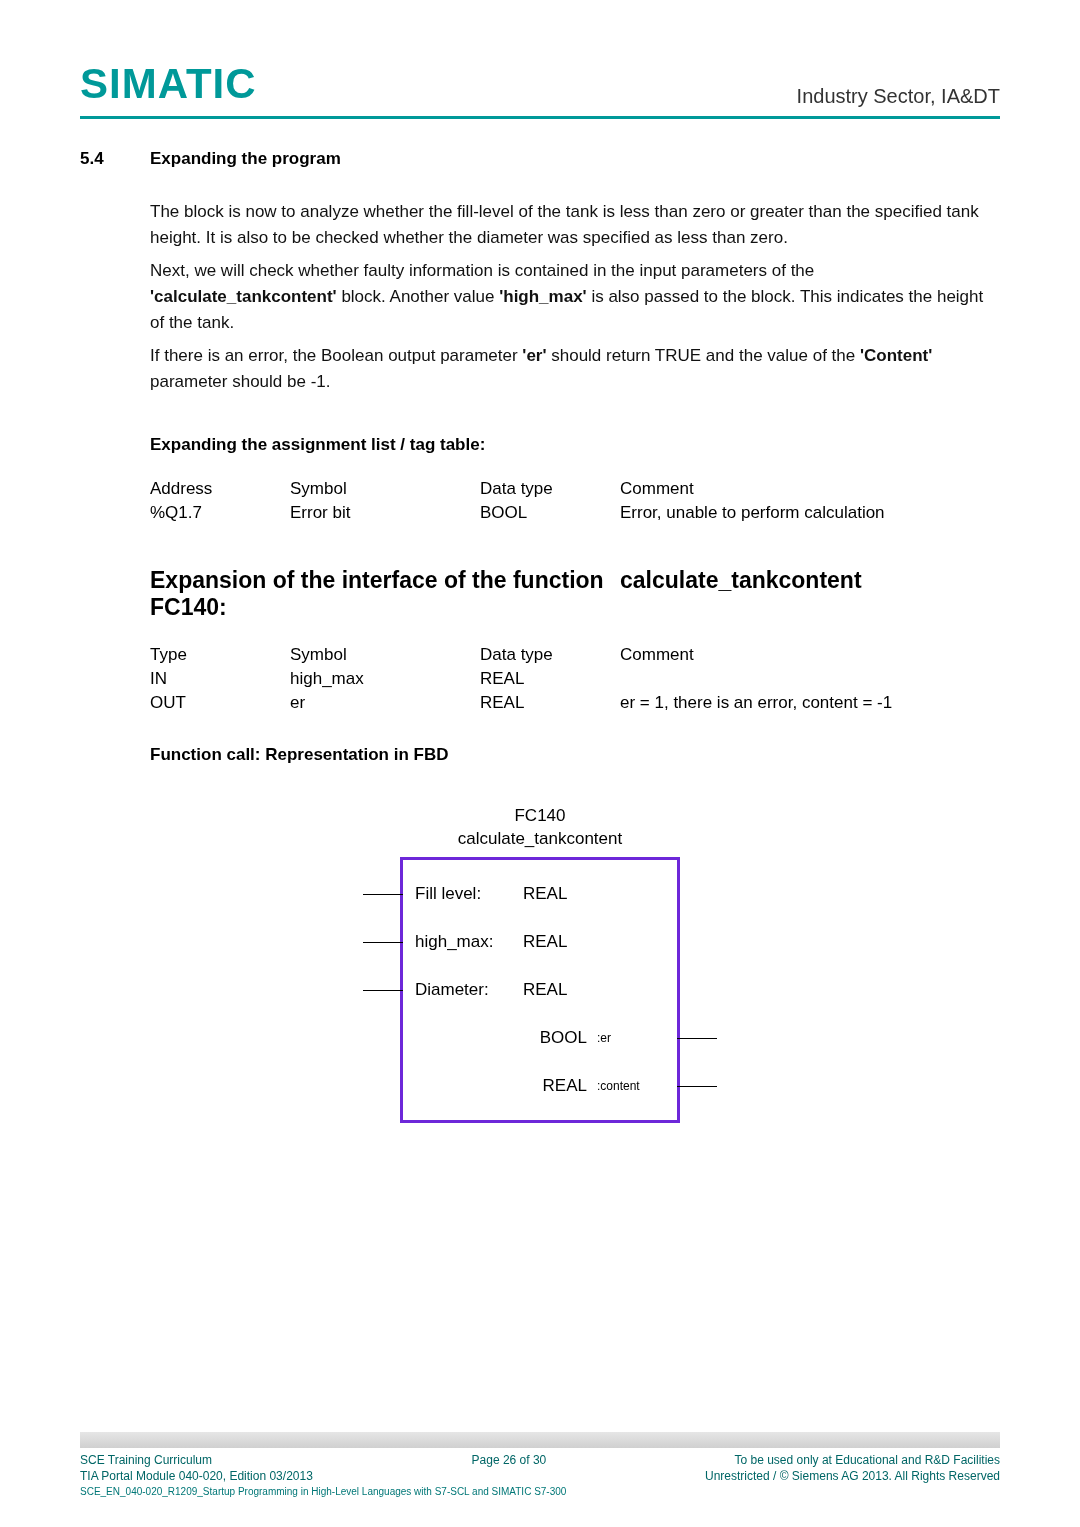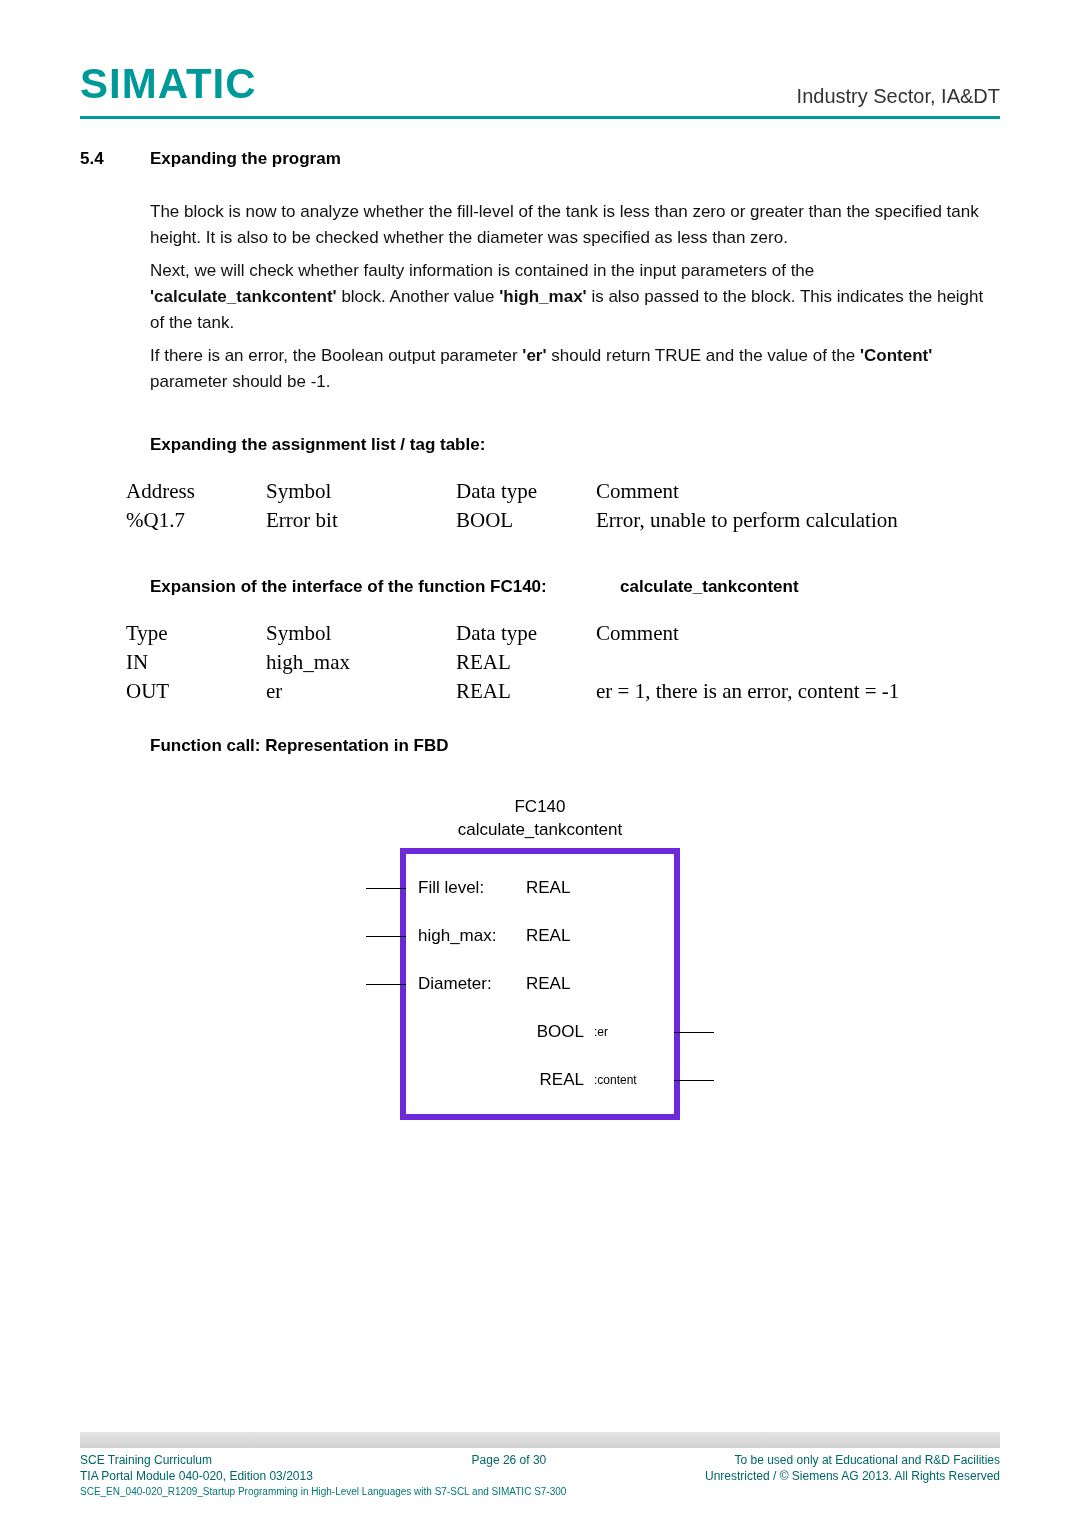--- a/index.html
+++ b/index.html
@@ -9,33 +9,33 @@
   .logo { font-family: Arial, sans-serif; font-weight: 900; font-size: 42px; letter-spacing: 1px; color: #009999; }
   .sector { font-size: 20px; color: #333; }
   .hr { height: 3px; background: #009999; margin-top: 2px; margin-bottom: 30px; }
   .section-row { display: flex; margin-bottom: 30px; }
   .sec-num { width: 70px; font-weight: bold; font-size: 17px; }
   .sec-title { font-weight: bold; font-size: 17px; }
   .body { margin-left: 70px; font-size: 17px; line-height: 1.55; color: #111; max-width: 880px; }
   .body p { margin-bottom: 6px; }
   .bold { font-weight: bold; }
   .subhead { margin-left: 70px; font-weight: bold; font-size: 17px; margin-top: 40px; margin-bottom: 24px; }
-  .tag-table { margin-left: 46px; font-size: 21px; font-family: Liberation Serif, serif; }
+  .tag-table { margin-left: 70px; font-size: 17px; }
   .tag-table .row { display: flex; margin-bottom: 4px; }
   .c1 { width: 140px; }
   .c2 { width: 190px; }
   .c3 { width: 140px; }
   .c4 { flex: 1; }
-  .expand-row { margin-left: 70px; display: flex; font-weight: bold; font-size: 17px; margin-top: 44px; margin-bottom: 24px; }
+  .expand-row { margin-left: 70px; display: flex; font-weight: bold; font-size: 23px; margin-top: 44px; margin-bottom: 24px; }
   .expand-row .left { width: 470px; }
   .func-head { margin-left: 70px; font-weight: bold; font-size: 17px; margin-top: 32px; margin-bottom: 40px; }
   .fbd-wrap { width: 100%; display: flex; justify-content: center; }
   .fbd { position: relative; width: 360px; }
   .fbd-title { text-align: center; font-size: 17px; line-height: 1.35; margin-bottom: 6px; }
-  .fbd-box { border: 6px solid #6d28d9; width: 280px; margin: 0 auto; padding: 10px 0; }
+  .fbd-box { border: 3px solid #6d28d9; width: 280px; margin: 0 auto; padding: 10px 0; }
   .fbd-row { display: flex; align-items: center; height: 48px; position: relative; }
   .fbd-row.right { justify-content: flex-end; }
   .pin-left { position: absolute; left: -40px; top: 50%; width: 40px; height: 1px; background: #000; }
   .pin-right { position: absolute; right: -40px; top: 50%; width: 40px; height: 1px; background: #000; }
   .lbl { width: 120px; padding-left: 12px; font-size: 17px; }
   .typ { width: 80px; font-size: 17px; }
   .typ-r { padding-right: 10px; font-size: 17px; text-align: right; }
   .out-name { width: 80px; padding-right: 12px; font-size: 12px; text-align: left; }
   .footer { position: absolute; left: 0; bottom: 30px; width: 100%; padding: 0 80px; }
   .footer-bar { height: 16px; background: linear-gradient(#e6e6e6, #d0d0d0); margin-bottom: 4px; }

